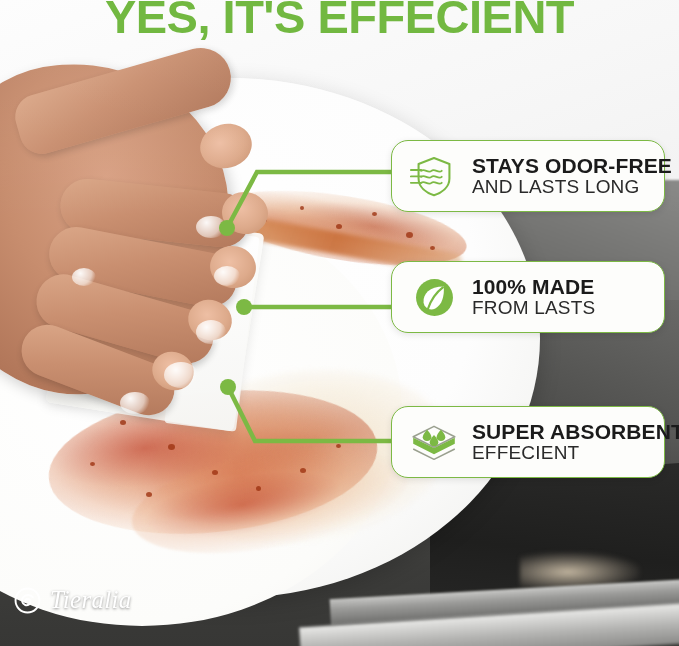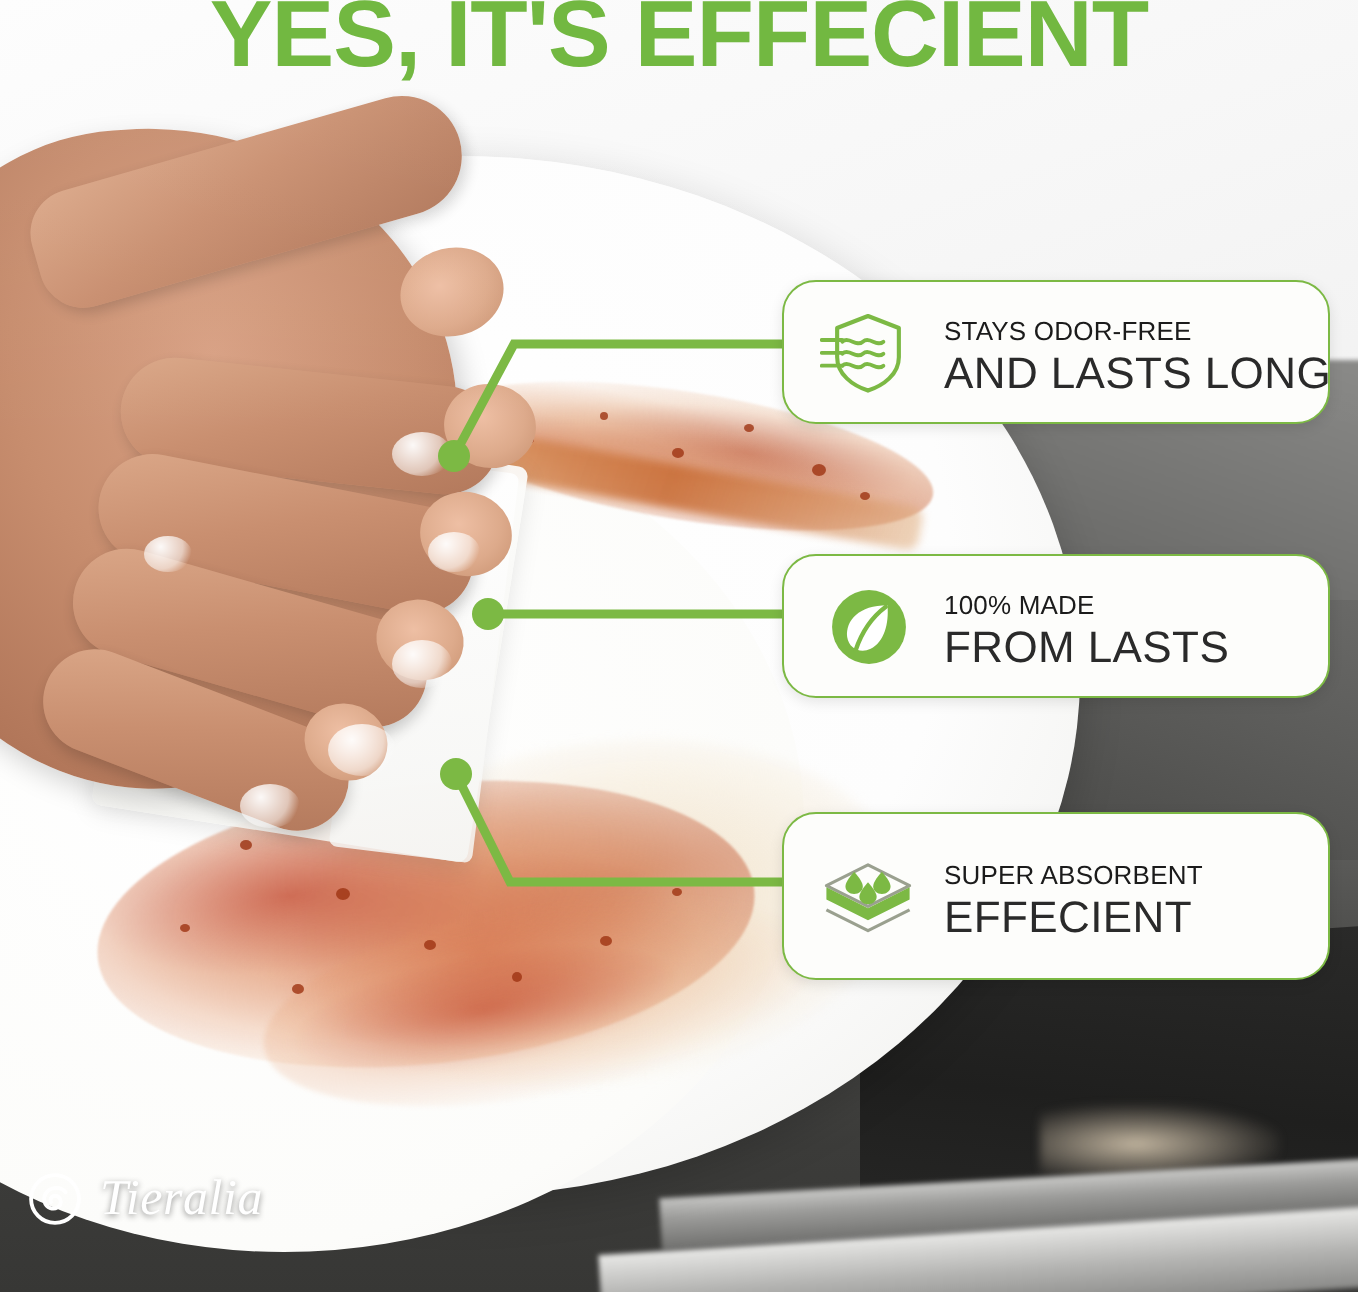--- a/index.html
+++ b/index.html
@@ -288,62 +288,62 @@
     display: flex;
     align-items: center;
     box-sizing: border-box;
     background: #fdfdfb;
     border: 1.6px solid #7cb944;
     border-radius: 17px;
     box-shadow: 0 2px 7px rgba(0,0,0,0.10);
     padding: 0 12px 0 14px;
   }
   .card-1 { left: 391px; top: 140px; width: 274px; height: 72px; }
-  .card-2 { left: 391px; top: 277px; width: 274px; height: 72px; }
-  .card-3 { left: 391px; top: 406px; width: 274px; height: 84px; }
+  .card-2 { left: 391px; top: 261px; width: 274px; height: 72px; }
+  .card-3 { left: 391px; top: 406px; width: 274px; height: 72px; }
 
   .card-icon {
     flex: 0 0 auto;
     width: 56px;
     height: 56px;
     display: flex;
     align-items: center;
     justify-content: center;
   }
   .card-text {
     flex: 1 1 auto;
     padding-left: 10px;
     min-width: 0;
   }
   .card-line1 {
     font-family: "Liberation Sans", sans-serif;
-    font-weight: normal;
-    font-size: 13px;
+    font-weight: bold;
+    font-size: 21px;
     letter-spacing: 0.1px;
     color: #1b1b1b;
     line-height: 21px;
     white-space: nowrap;
   }
   .card-line2 {
     font-family: "Liberation Sans", sans-serif;
     font-weight: normal;
-    font-size: 22px;
+    font-size: 19px;
     letter-spacing: 0.2px;
     color: #2a2a2a;
     line-height: 21px;
     white-space: nowrap;
   }
 
   
   .logo {
     position: absolute;
     left: 14px;
     top: 586px;
     display: flex;
-    align-items: flex-start;
+    align-items: flex-end;
     gap: 9px;
   }
   .logo-mark {
     width: 27px;
     height: 27px;
     flex: 0 0 auto;
   }
   .logo-text {
     color: #ffffff;
     font-family: "Liberation Serif", serif;

